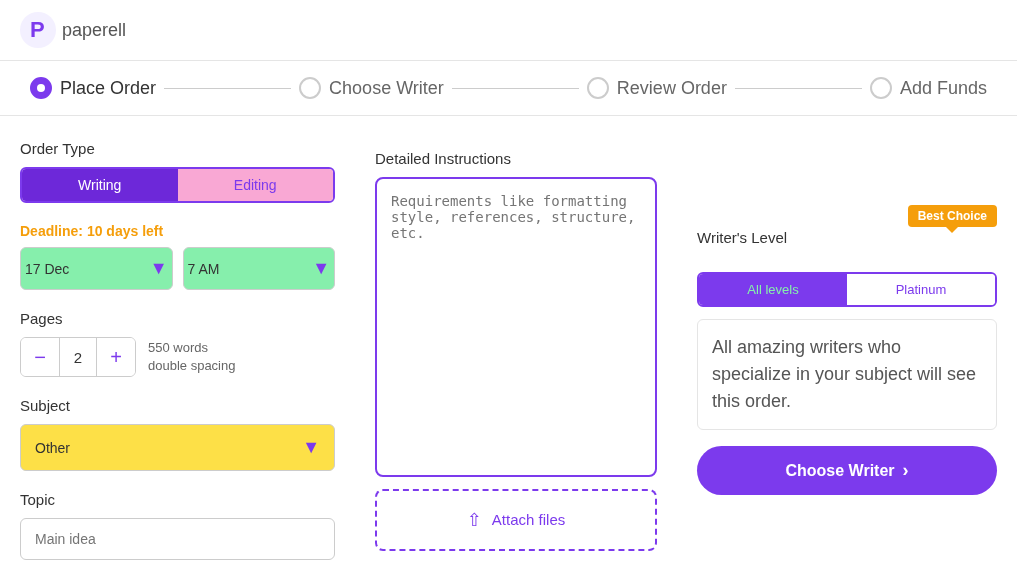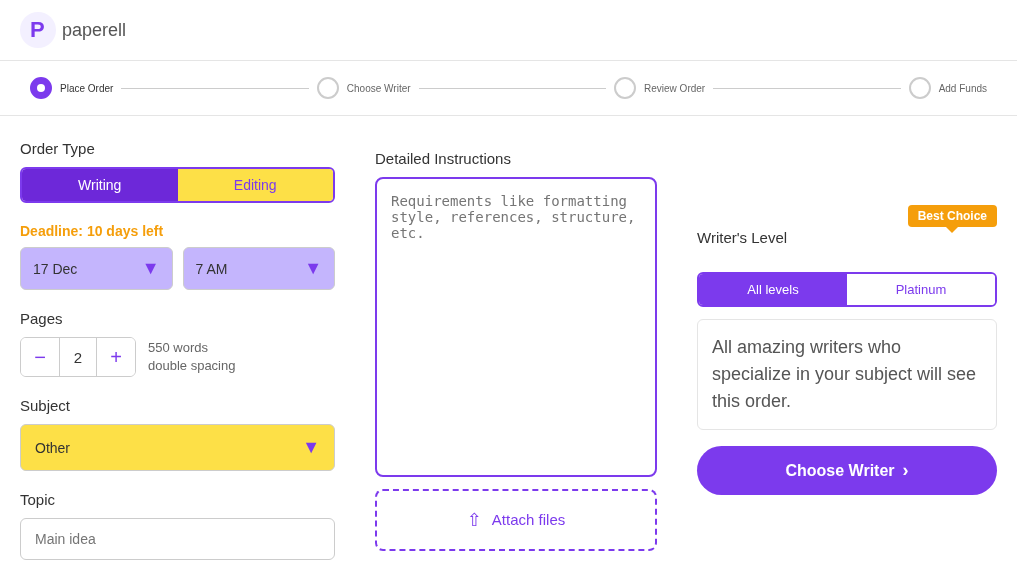--- a/index.html
+++ b/index.html
@@ -10,41 +10,41 @@
     .logo { display: flex; align-items: center; gap: 6px; }
     .logo-icon { width: 36px; height: 36px; }
     .logo-text { font-size: 18px; color: #555; font-weight: 400; }
 
     
     .progress-bar { padding: 16px 30px; border-bottom: 1px solid #e5e5e5; display: flex; align-items: center; gap: 0; }
     .step { display: flex; align-items: center; gap: 8px; }
     .step-circle { width: 22px; height: 22px; border-radius: 50%; border: 2px solid #ccc; display: flex; align-items: center; justify-content: center; background: #fff; font-size: 10px; }
     .step-circle.active { border-color: #7c3aed; background: #7c3aed; }
     .step-circle.active::after { content: ''; width: 8px; height: 8px; border-radius: 50%; background: #fff; }
-    .step-label { font-size: 10px; color: #666; white-space: nowrap; }
+    .step-label { font-size: 18px; color: #666; white-space: nowrap; }
     .step-label.active { color: #333; font-weight: 500; }
     .step-line { flex: 1; height: 1px; background: #ccc; margin: 0 8px; min-width: 60px; }
 
     
     .main { display: flex; padding: 24px 20px; gap: 40px; align-items: center; }
 
     
     .left-col { width: 315px; flex-shrink: 0; }
     .section-label { font-size: 15px; font-weight: 500; color: #333; margin-bottom: 10px; }
 
     
     .toggle-group { display: flex; border: 2px solid #7c3aed; border-radius: 6px; overflow: hidden; margin-bottom: 20px; }
-    .toggle-btn { flex: 1; padding: 8px 0; text-align: center; font-size: 14px; cursor: pointer; background: #fde047; border: none; outline: none; color: #7c3aed; font-weight: 500; }
+    .toggle-btn { flex: 1; padding: 8px 0; text-align: center; font-size: 14px; cursor: pointer; background: #f9a8d4; border: none; outline: none; color: #7c3aed; font-weight: 500; }
     .toggle-btn.active { background: #6d28d9; color: #fff; }
 
     
     .deadline-label { font-size: 14px; margin-bottom: 8px; }
     .deadline-label span { color: #f59e0b; font-weight: 600; }
     .deadline-row { display: flex; gap: 10px; margin-bottom: 20px; }
-    .select-box { flex: 1; border: 1px solid #ccc; border-radius: 6px; padding: 10px 12px; display: flex; align-items: center; justify-content: space-between; cursor: pointer; background: #c4b5fd; }
+    .select-box { flex: 1; border: 1px solid #ccc; border-radius: 6px; padding: 10px 4px; display: flex; align-items: center; justify-content: space-between; cursor: pointer; background: #86efac; }
     .select-box .chevron { color: #7c3aed; font-size: 18px; }
 
     
     .pages-row { display: flex; align-items: center; gap: 0; margin-bottom: 20px; }
     .pages-info { margin-left: 12px; color: #666; font-size: 13px; line-height: 1.4; }
     .stepper { display: flex; align-items: center; border: 1px solid #ccc; border-radius: 6px; overflow: hidden; }
     .stepper-btn { width: 38px; height: 38px; display: flex; align-items: center; justify-content: center; cursor: pointer; background: #fff; border: none; font-size: 20px; color: #7c3aed; font-weight: 300; }
     .stepper-val { width: 38px; height: 38px; display: flex; align-items: center; justify-content: center; border-left: 1px solid #ccc; border-right: 1px solid #ccc; font-size: 15px; font-weight: 500; }
 
     
@@ -68,21 +68,21 @@
     .right-col { width: 300px; flex-shrink: 0; }
 
     
     .writers-level-header { display: flex; justify-content: flex-end; margin-bottom: 2px; position: relative; }
     .best-badge { background: #f59e0b; color: #fff; font-size: 12px; font-weight: 600; padding: 4px 10px; border-radius: 4px; position: relative; }
     .best-badge::after { content: ''; position: absolute; bottom: -6px; left: 50%; transform: translateX(-50%); width: 0; height: 0; border-left: 6px solid transparent; border-right: 6px solid transparent; border-top: 6px solid #f59e0b; }
 
     .writer-label { font-size: 15px; font-weight: 500; margin-bottom: 26px; }
     .level-tabs { display: flex; border: 2px solid #7c3aed; border-radius: 6px; overflow: hidden; margin-bottom: 12px; }
     .level-tab { flex: 1; padding: 8px 0; text-align: center; font-size: 13px; cursor: pointer; background: #fff; border: none; color: #7c3aed; font-weight: 500; display: flex; align-items: center; justify-content: center; gap: 4px; }
-    .level-tab.active { background: #7c3aed; color: #ffffff; }
+    .level-tab.active { background: #7c3aed; color: #86efac; }
     .level-tab .star { color: #f59e0b; font-size: 13px; }
 
     .level-desc { border: 1px solid #e5e5e5; border-radius: 6px; padding: 14px; min-height: 100px; color: #555; font-size: 18px; line-height: 1.5; margin-bottom: 16px; }
 
     
     .choose-row { display: flex; align-items: center; justify-content: space-between; margin-bottom: 20px; padding: 0 4px; }
     .choose-text { font-size: 13px; color: #555; max-width: 220px; line-height: 1.4; }
     .toggle-switch { width: 42px; height: 24px; background: #ccc; border-radius: 12px; position: relative; cursor: pointer; flex-shrink: 0; }
     .toggle-switch .knob { width: 20px; height: 20px; background: #fff; border-radius: 50%; position: absolute; top: 2px; left: 2px; box-shadow: 0 1px 3px rgba(0,0,0,0.3); }
 

